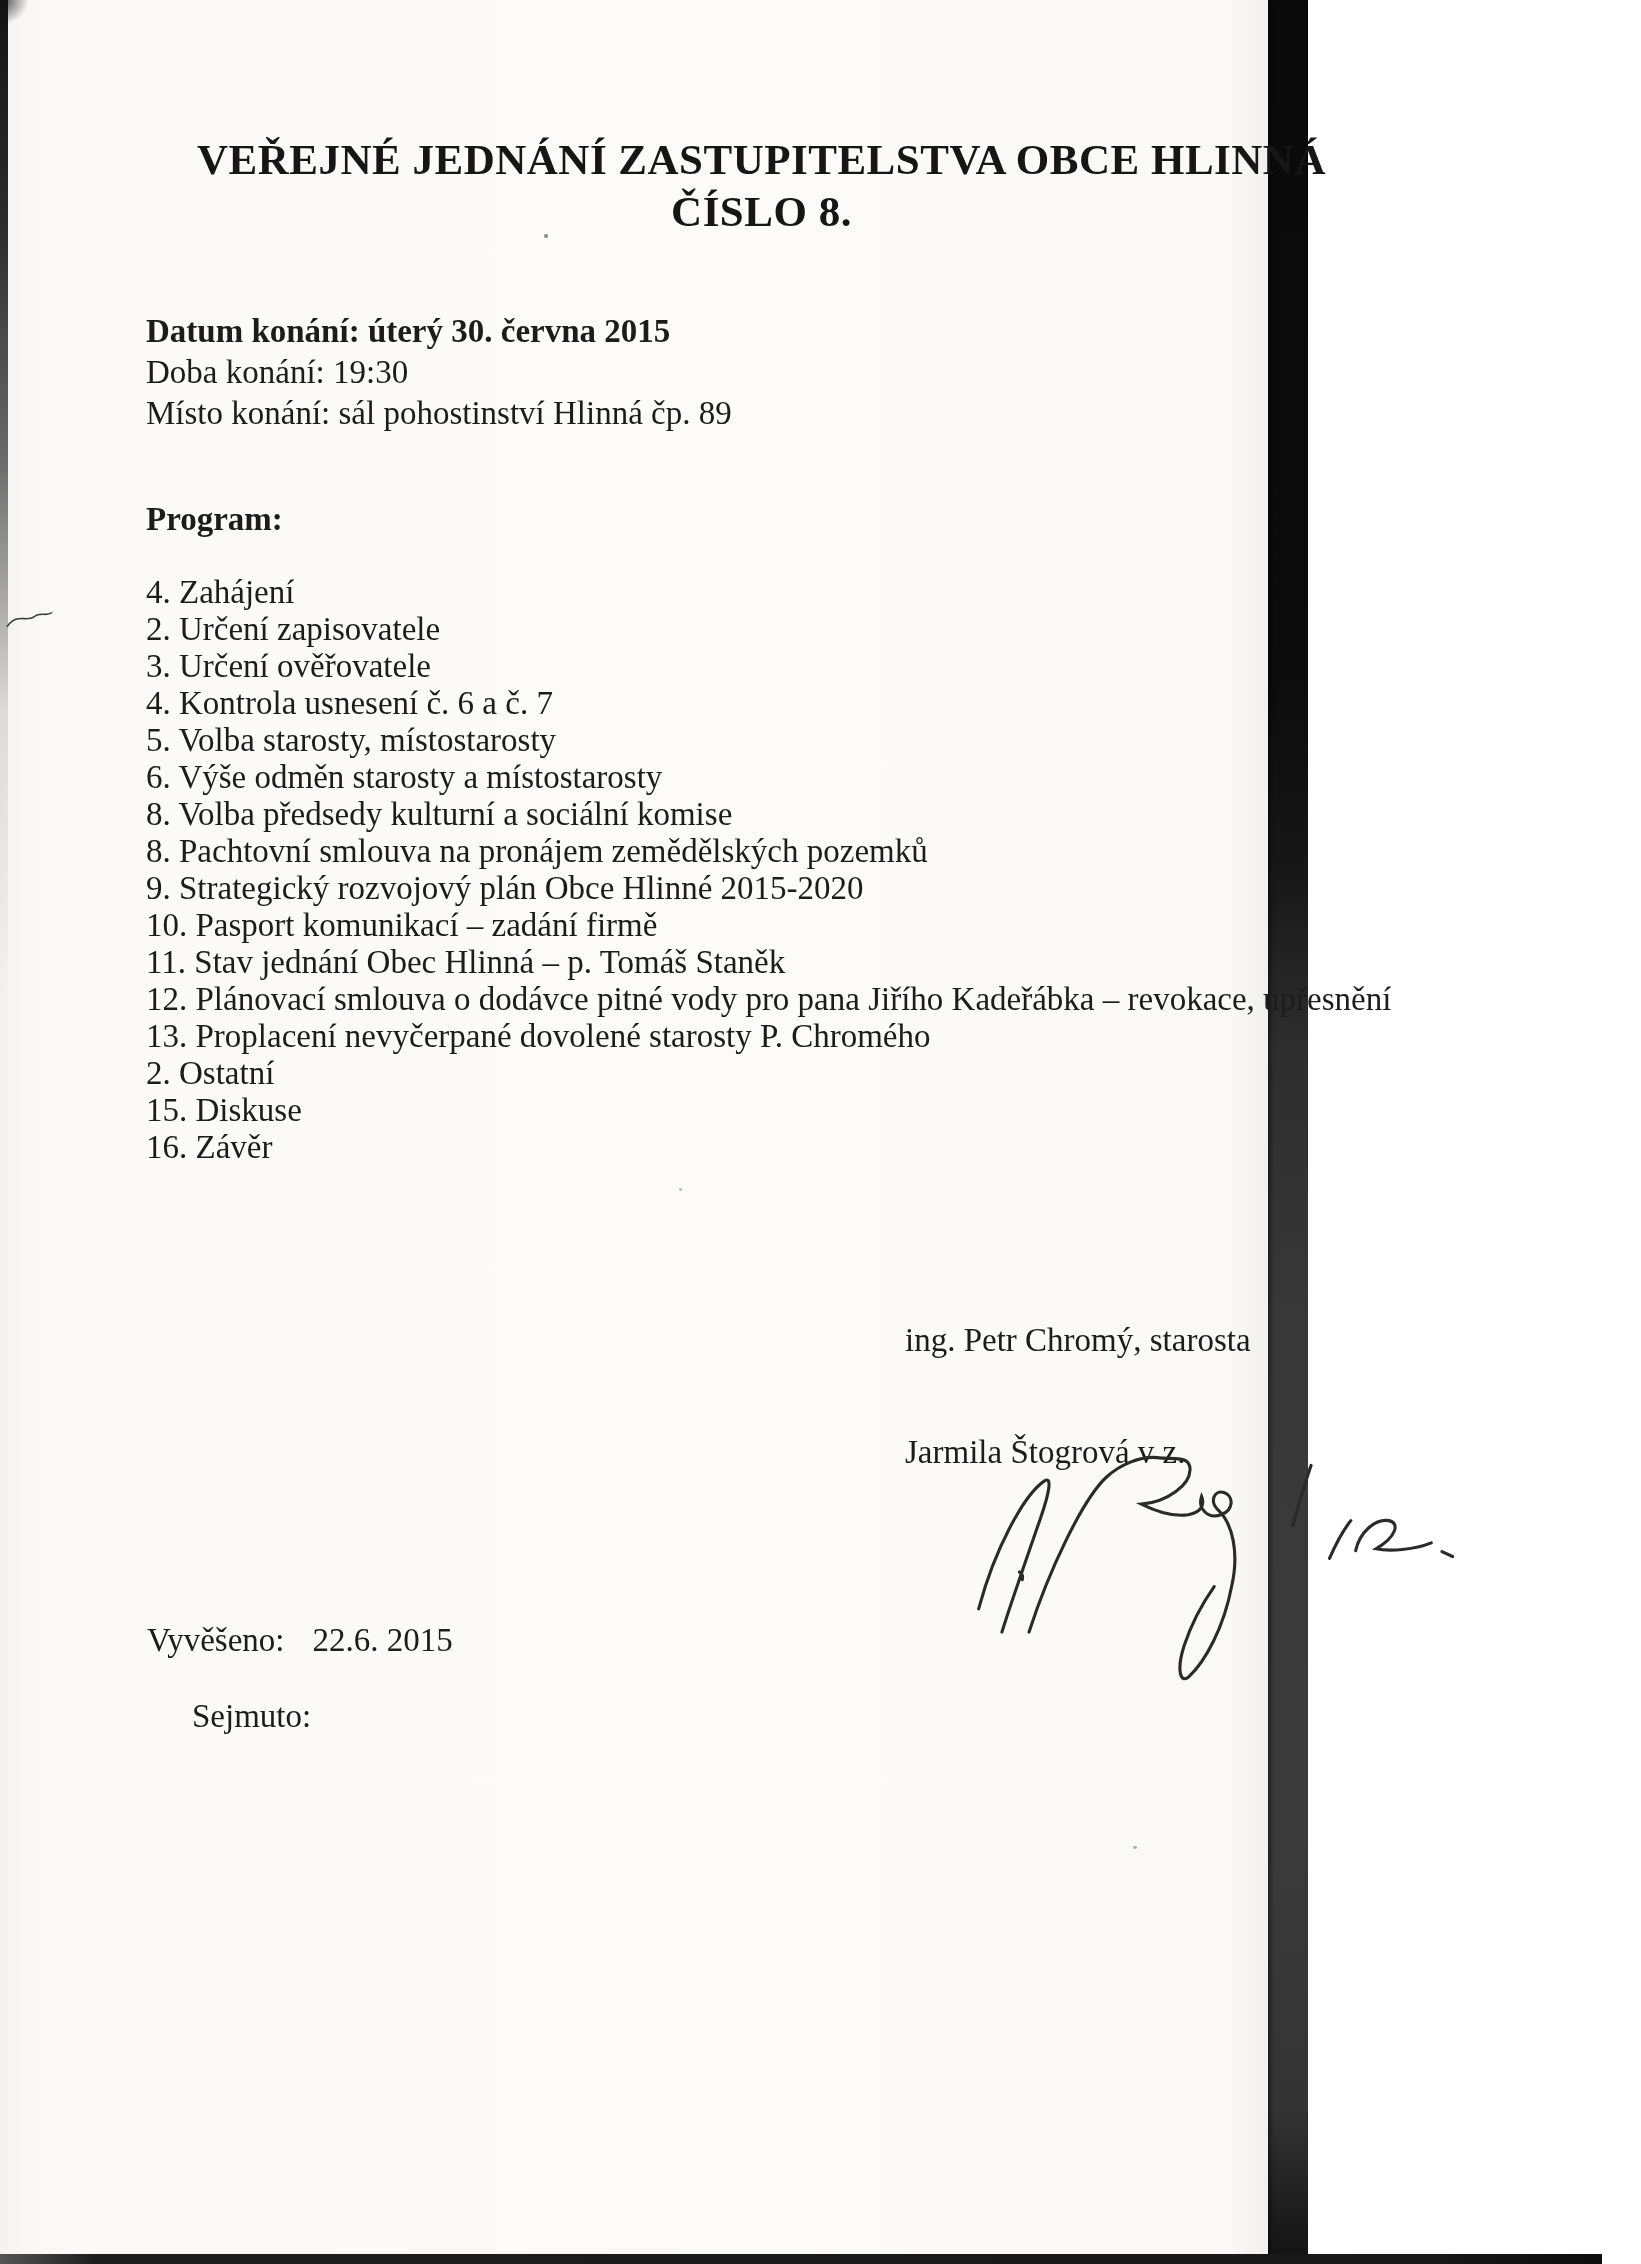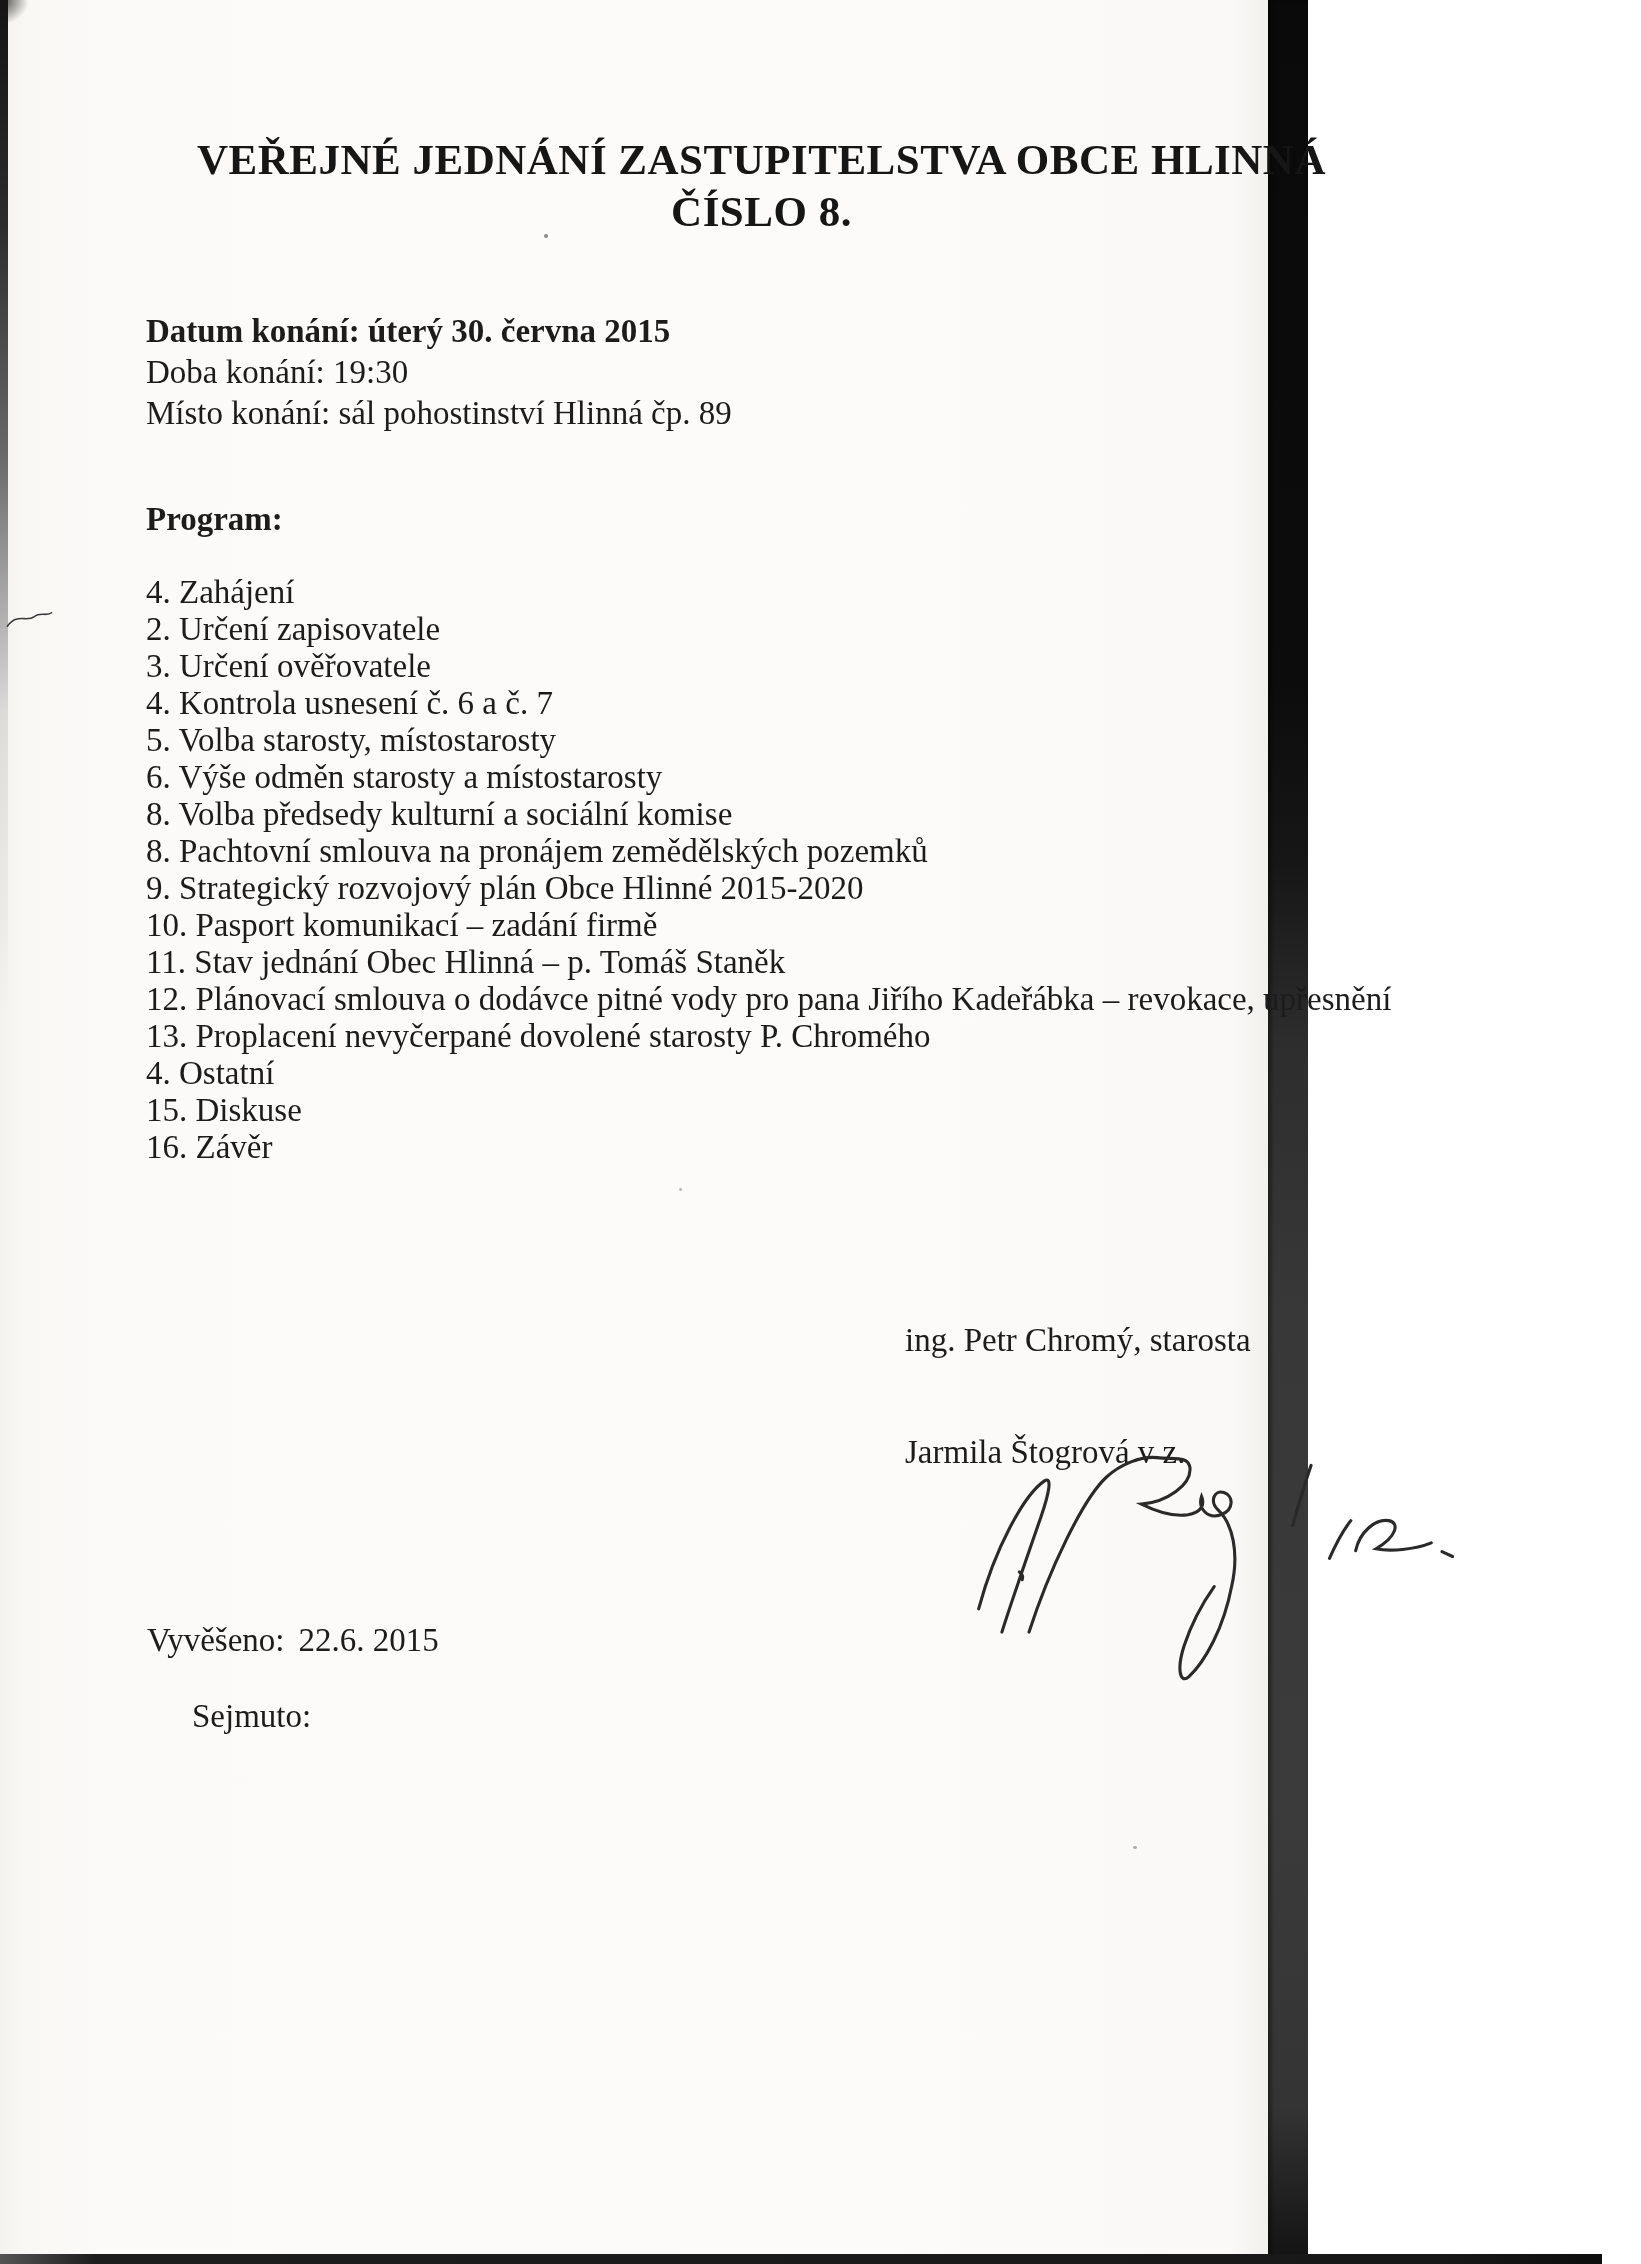--- a/index.html
+++ b/index.html
@@ -89,21 +89,21 @@
   .sig-name-2 {
     position: absolute;
     top: 1434px; left: 905px;
     font-size: 33px;
   }
   .posted-line {
     position: absolute;
     top: 1622px; left: 147px;
     font-size: 33px;
   }
-  .posted-line .date { margin-left: 14px; }
+  .posted-line .date { margin-left: 28px; }
   .removed-line {
     position: absolute;
     top: 1698px; left: 147px;
     font-size: 33px;
     margin-left: 45px;
   }
   .signature-svg {
     position: absolute;
     top: 1446px; left: 951px;
     width: 505px; height: 252px;
@@ -152,21 +152,21 @@
     <div>4. Kontrola usnesení č. 6 a č. 7</div>
     <div>5. Volba starosty, místostarosty</div>
     <div>6. Výše odměn starosty a místostarosty</div>
     <div>8. Volba předsedy kulturní a sociální komise</div>
     <div>8. Pachtovní smlouva na pronájem zemědělských pozemků</div>
     <div>9. Strategický rozvojový plán Obce Hlinné 2015-2020</div>
     <div>10. Pasport komunikací – zadání firmě</div>
     <div>11. Stav jednání Obec Hlinná – p. Tomáš Staněk</div>
     <div>12. Plánovací smlouva o dodávce pitné vody pro pana Jiřího Kadeřábka – revokace, upřesnění</div>
     <div>13. Proplacení nevyčerpané dovolené starosty P. Chromého</div>
-    <div>4. Ostatní</div>
+    <div>2. Ostatní</div>
     <div>15. Diskuse</div>
     <div>16. Závěr</div>
   </div>
 
   <div class="sig-name-1">ing. Petr Chromý, starosta</div>
   <div class="sig-name-2">Jarmila Štogrová v z.</div>
 
   <svg class="signature-svg" viewBox="0 0 520 260">
     <g fill="none" stroke="#2a2a2a" stroke-width="3.2" stroke-linecap="round">
 

